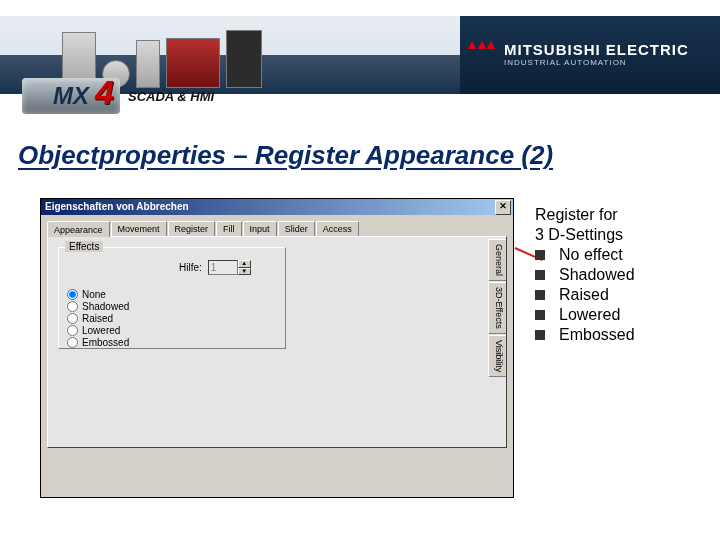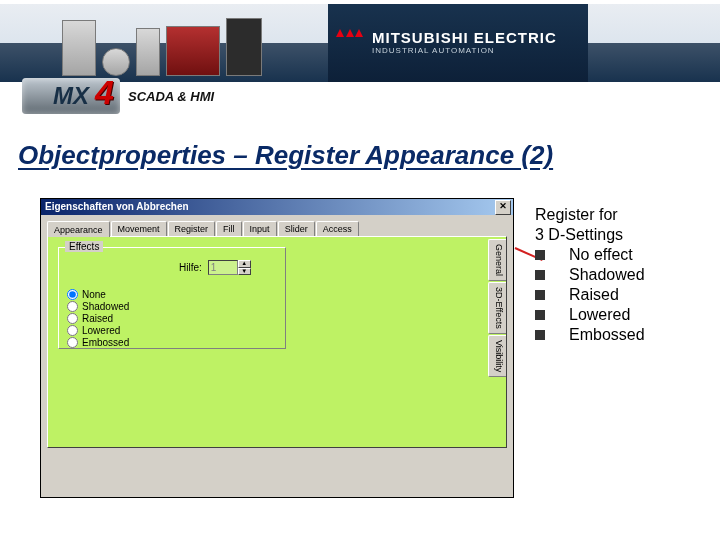--- a/index.html
+++ b/index.html
@@ -13,23 +13,23 @@
   }
   .slide {
     position: relative;
     width: 720px;
     height: 540px;
     background: #fff;
   }
   
   .header-band {
     position: absolute;
-    top: 4px;
+    top: 16px;
     left: 0;
-    width: 588px;
+    width: 720px;
     height: 78px;
   }
   .band-light {
     position: absolute;
     left: 0; top: 0; width: 720px; height: 39px;
     background: linear-gradient(to bottom, #e9edf2 0%, #dde5ee 100%);
   }
   .band-dark {
     position: absolute;
     left: 0; top: 39px; width: 720px; height: 39px;
@@ -182,21 +182,21 @@
     background: #d4d0c8;
     position: relative;
     z-index: 2;
     padding-top:3px;
   }
   .tabpanel {
     border: 1px solid #fff;
     border-right-color:#404040;
     border-bottom-color:#404040;
     height: 210px;
-    background: #bef264;
+    background: #e5e5e5;
     position: relative;
   }
   .effects-group {
     position: absolute;
     left: 10px; top: 10px;
     width: 226px; height: 100px;
     border: 1px solid #808080;
     border-top-color:#fff;
     border-left-color:#fff;
   }
@@ -301,21 +301,21 @@
   
   .desc {
     position: absolute;
     top: 205px;
     left: 535px;
     width: 170px;
     font-size: 16px;
     color: #000;
     line-height: 1.25;
   }
-  .desc .bullet-row { display: flex; align-items: center; gap: 24px; }
+  .desc .bullet-row { display: flex; align-items: center; gap: 14px; }
   .desc .sq {
     width: 10px; height: 10px; background: #333; display: inline-block;
   }
   
   .products-ph {
     position: absolute;
     top: 6px; left: 62px;
     width: 200px; height: 66px;
     display: flex; gap:6px; align-items:flex-end;
   }

